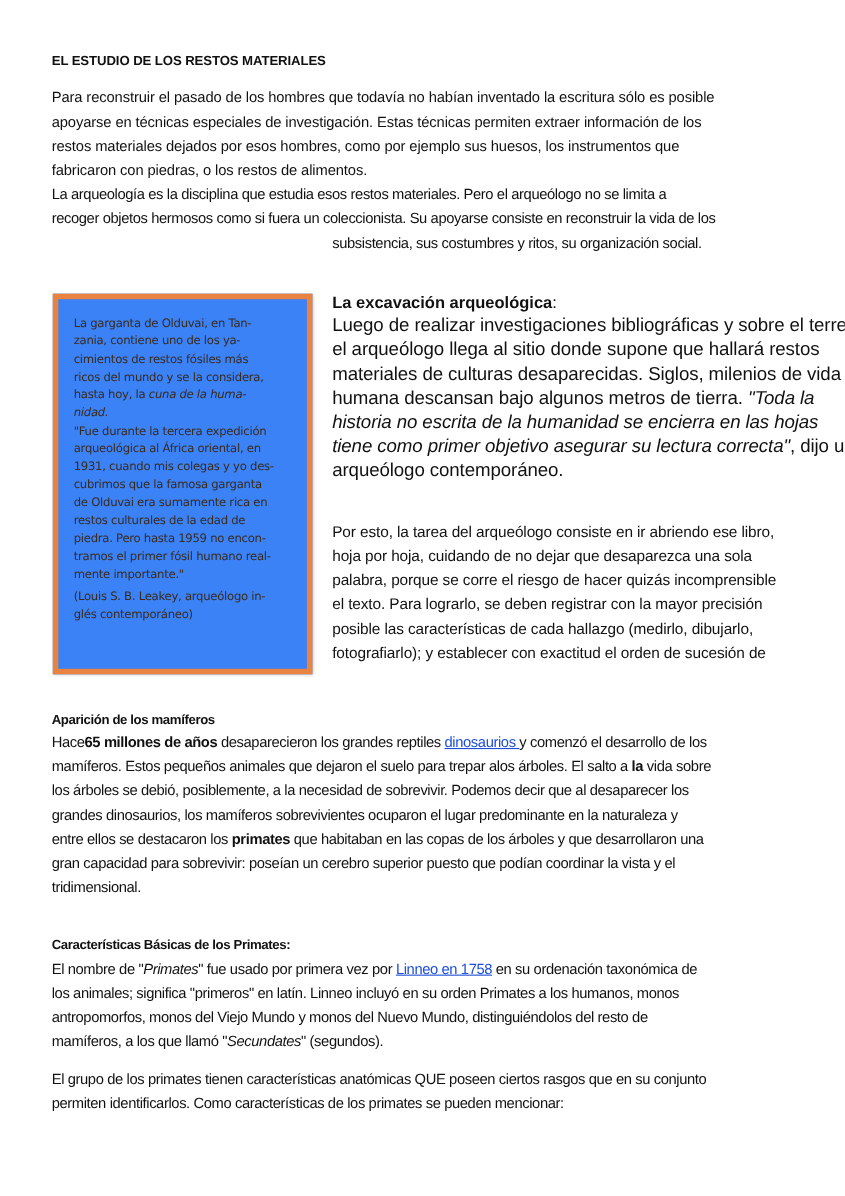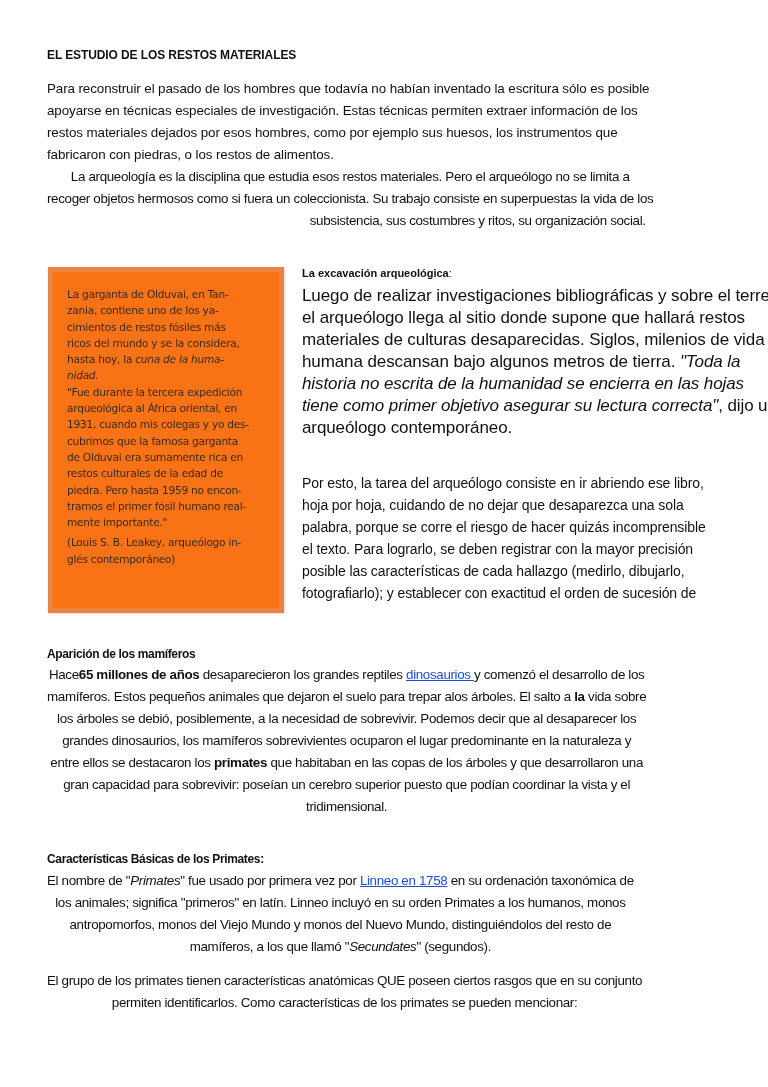--- a/index.html
+++ b/index.html
@@ -16,28 +16,28 @@
     font-weight: bold;
     font-size: 12px;
     letter-spacing: -0.1px;
   }
   .para {
     font-size: 13.4px;
     line-height: 22px;
     letter-spacing: -0.1px;
   }
   .line { display: block; white-space: nowrap; }
-  .condensed { letter-spacing: -0.35px; text-align: center; }
+  .condensed { letter-spacing: -0.35px; }
   .link { color: #1d4ed8; text-decoration: underline; }
   .b { font-weight: bold; }
   .i { font-style: italic; }
 
   .figure-box {
     left: 48px; top: 267px; width: 236px; height: 346px;
-    background: #f97316;
+    background: #3b82f6;
     border: 5px solid #e8843f;
     box-shadow: 1px 1px 3px rgba(0,0,0,0.15);
     padding: 14px 14px 10px 14px;
   }
   .figure-text {
     font-family: "DejaVu Sans", sans-serif;
     font-size: 10.6px;
     line-height: 16.3px;
     color: #3a2a1c;
     text-align: justify;
@@ -55,21 +55,21 @@
 
   <div class="abs para" style="left:47px; top:78px;">
     <span class="line">Para reconstruir el pasado de los hombres que todavía no habían inventado la escritura sólo es posible</span>
     <span class="line">apoyarse en técnicas especiales de investigación.  Estas técnicas permiten extraer información de los</span>
     <span class="line">restos materiales dejados por esos hombres, como por ejemplo sus huesos, los instrumentos que</span>
     <span class="line">fabricaron con piedras, o los restos de alimentos.</span>
   </div>
 
   <div class="abs para condensed" style="left:47px; top:166px;">
     <span class="line">La arqueología es la disciplina que estudia esos restos materiales.  Pero el arqueólogo no se limita a</span>
-    <span class="line">recoger objetos hermosos como si fuera un coleccionista.  Su trabajo consiste en superpuestas la vida de los</span>
+    <span class="line">recoger objetos hermosos como si fuera un coleccionista.  Su apoyarse consiste en reconstruir la vida de los</span>
     <span class="line" style="padding-left:255px;">subsistencia, sus costumbres y ritos, su organización social.</span>
   </div>
 
   <div class="abs figure-box">
     <div class="figure-text">
       <span class="fl">La garganta de Olduvai, en Tan-</span>
       <span class="fl">zania, contiene uno de los ya-</span>
       <span class="fl">cimientos de restos fósiles más</span>
       <span class="fl">ricos del mundo y se la considera,</span>
       <span class="fl"><span>hasta hoy, la </span><span class="i">cuna de la huma-</span></span>
@@ -82,21 +82,21 @@
       <span class="fl">restos culturales de la edad de</span>
       <span class="fl">piedra.  Pero hasta 1959 no encon-</span>
       <span class="fl">tramos el primer fósil humano real-</span>
       <span class="fl">mente importante."</span>
       <span class="gap"></span>
       <span class="fl">(Louis S. B. Leakey, arqueólogo in-</span>
       <span class="fl">glés contemporáneo)</span>
     </div>
   </div>
 
-  <div class="abs" style="left:302px; top:267px; font-size:11px;">
+  <div class="abs" style="left:302px; top:267px; font-size:15px;">
     <span class="b">La  excavación arqueológica</span><span>:</span>
   </div>
 
   <div class="abs para" style="left:302px; top:285px; font-size:17px;">
     <span class="line">Luego de realizar investigaciones bibliográficas y sobre el terreno,</span>
     <span class="line">el arqueólogo llega al sitio donde supone que hallará restos</span>
     <span class="line">materiales de culturas desaparecidas.  Siglos, milenios de vida</span>
     <span class="line"><span>humana descansan bajo algunos metros de tierra.  </span><span class="i">"Toda la</span></span>
     <span class="line i">historia no escrita de la humanidad se encierra en las hojas</span>
     <span class="line"><span class="i">tiene como primer objetivo asegurar su lectura correcta"</span><span>, dijo un</span></span>

